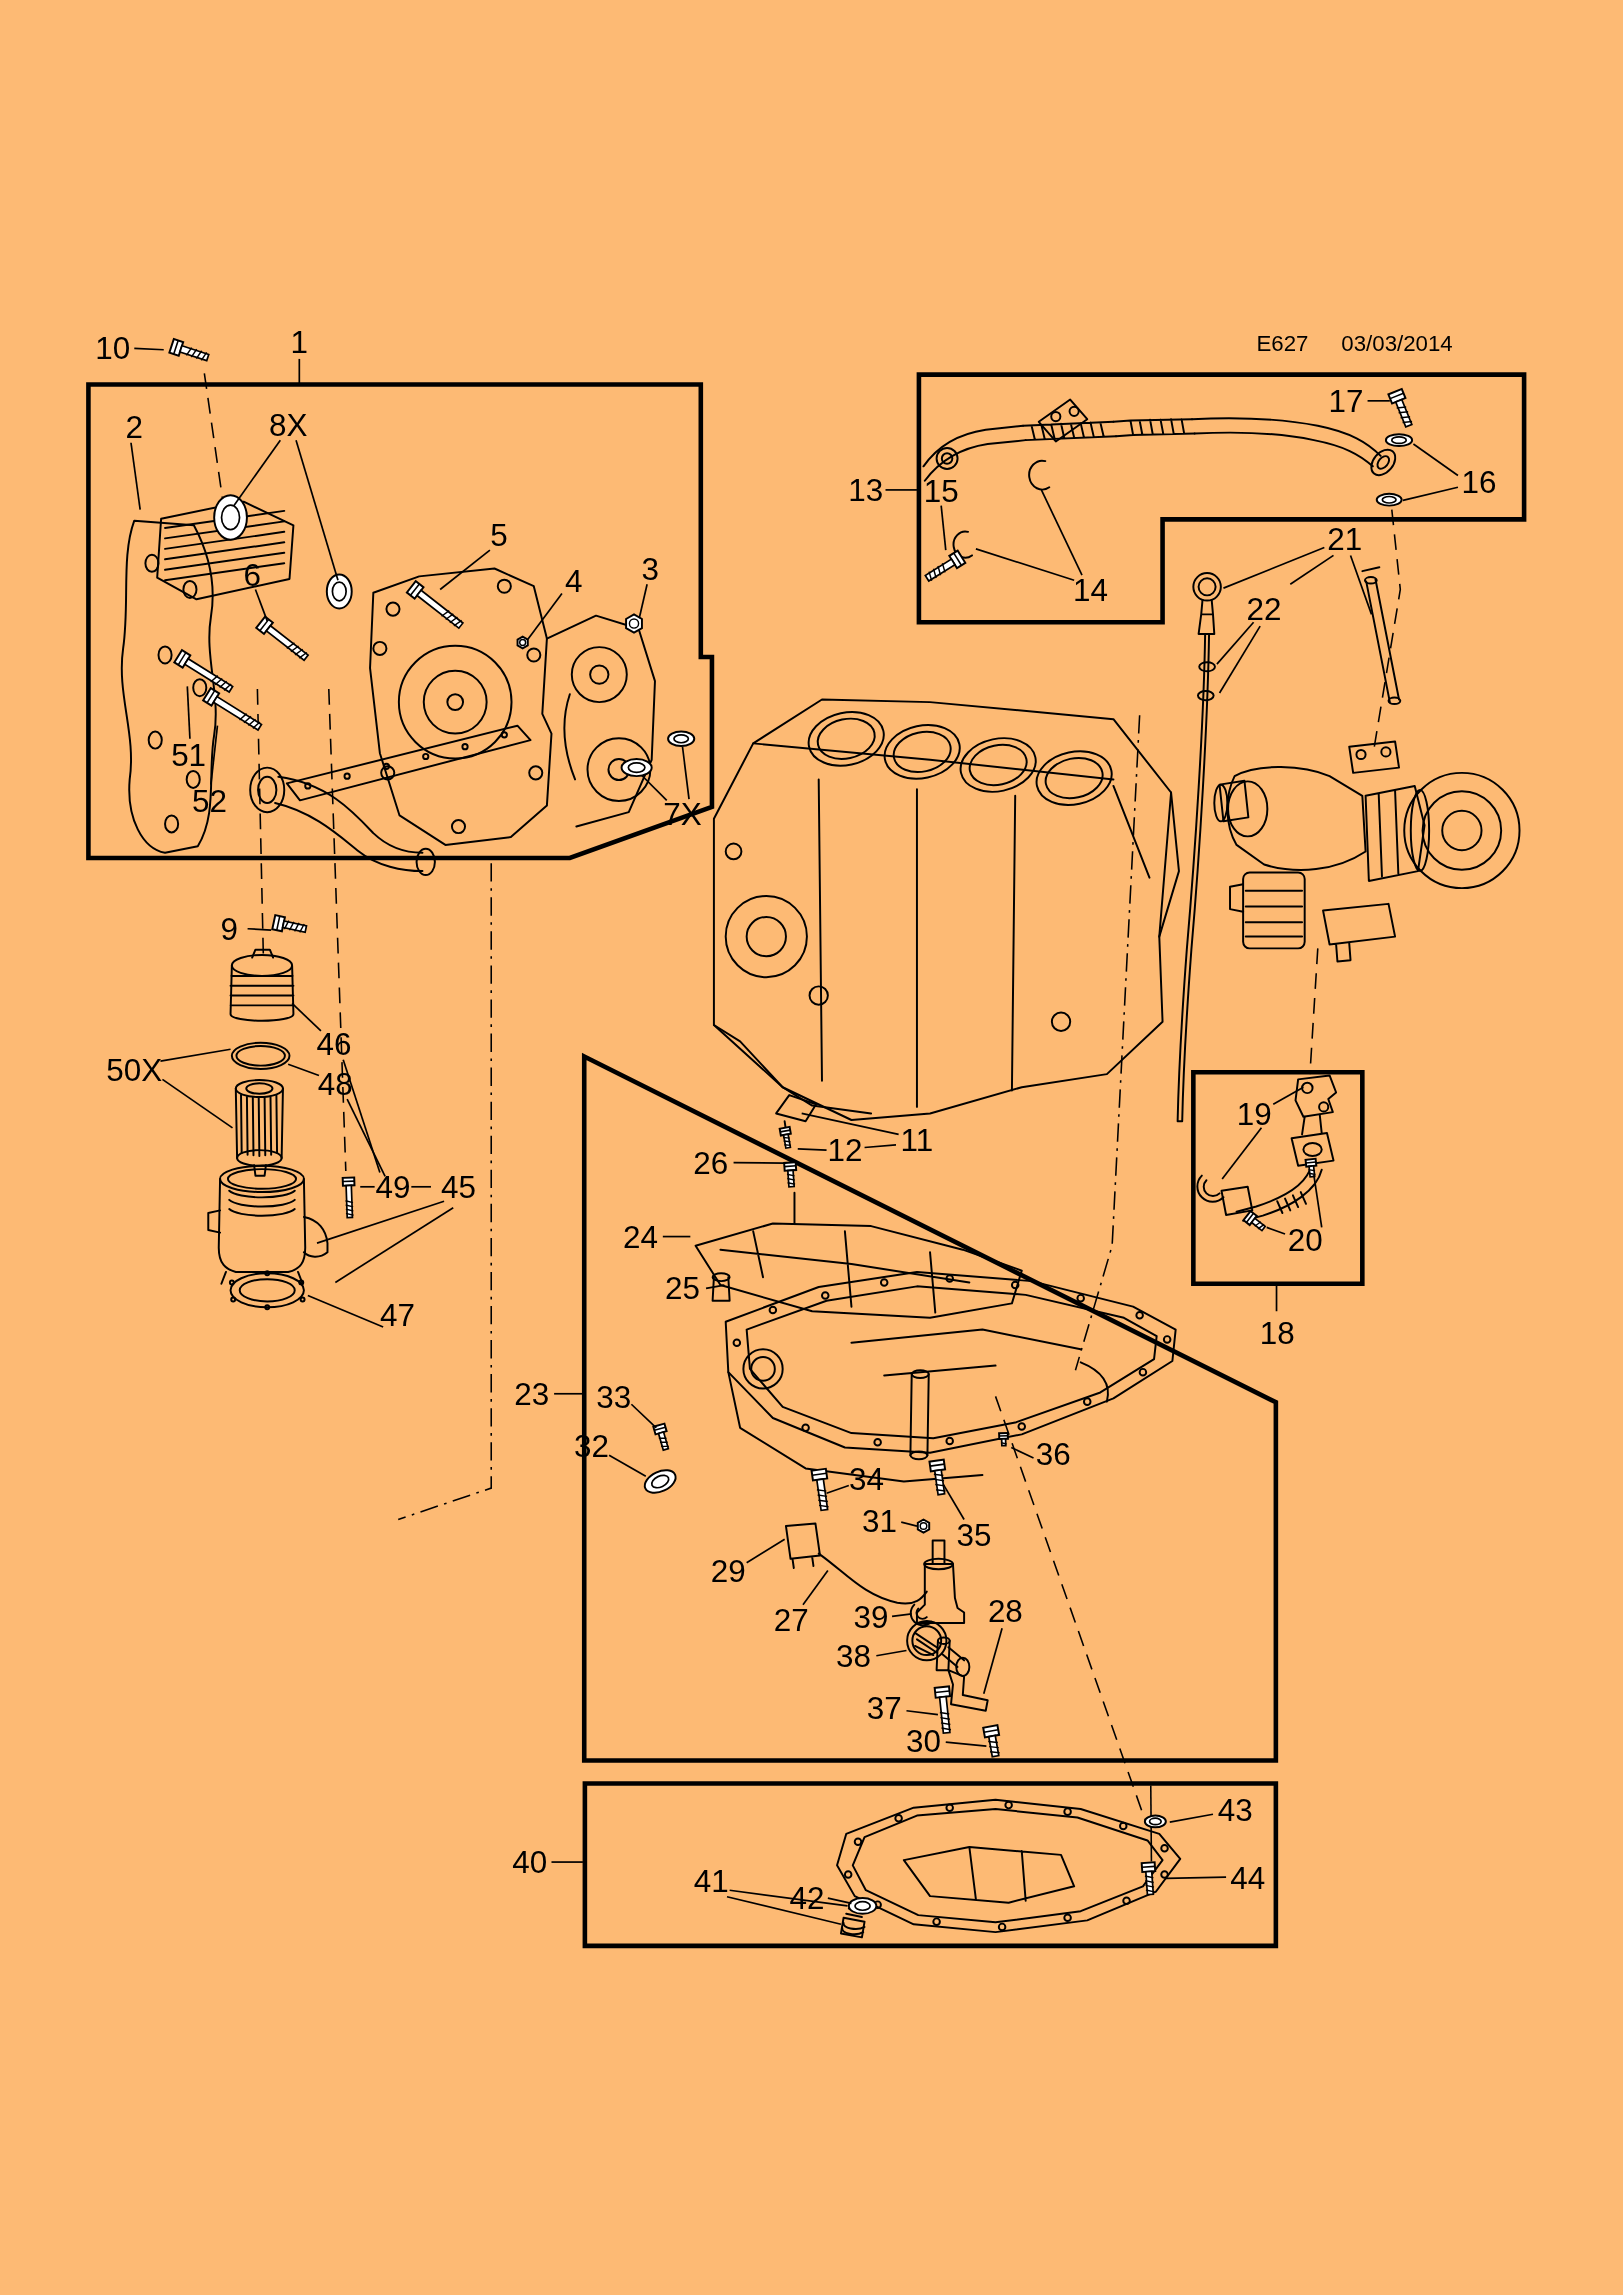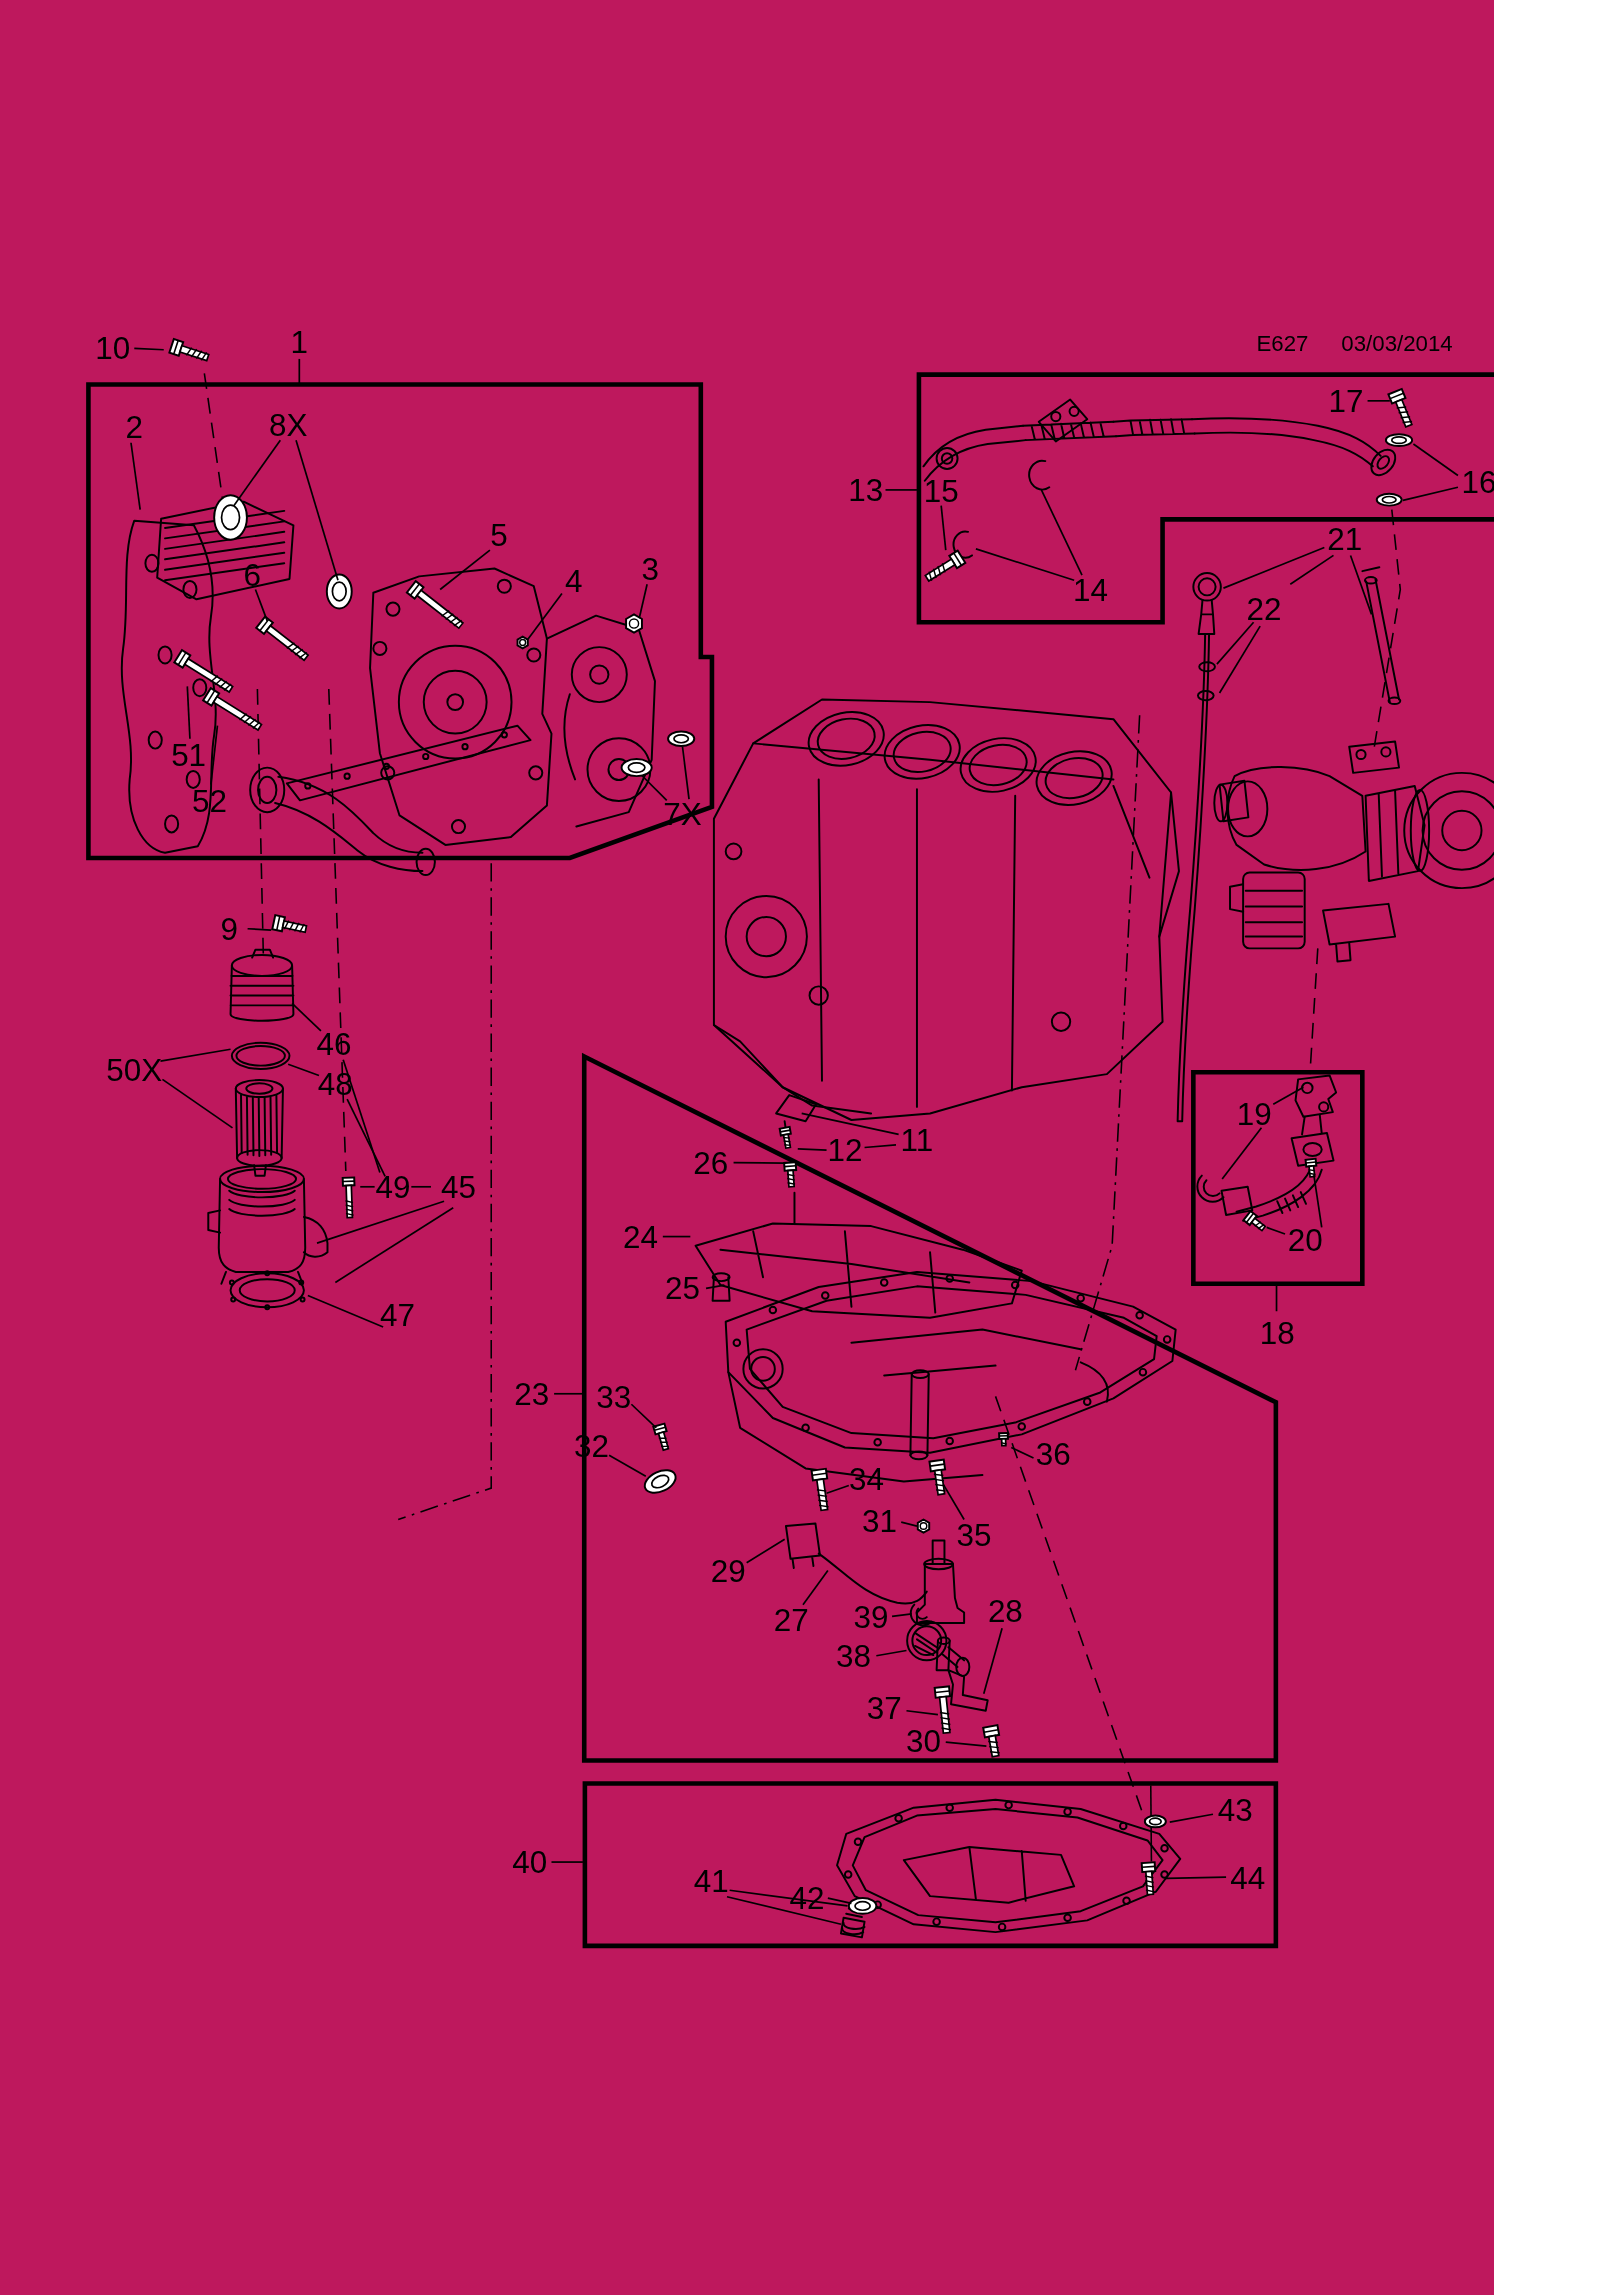--- a/index.html
+++ b/index.html
@@ -1,16 +1,16 @@
 <!DOCTYPE html>
 <html style="font-size:10.5px"><head>
 <meta charset="utf-8">
 <style>
   html,body{margin:0;padding:0;background:#ffffff;}
-  .page{position:relative;width:1494px;height:2295px;background:#be185d;overflow:hidden;}
+  .page{position:relative;width:1623px;height:2295px;background:#fdba74;overflow:hidden;}
   svg{position:absolute;left:0;top:0;}
   svg text{font-family:"Liberation Sans",sans-serif;fill:#000;}
   .hdr{font-size:34px;}
   .part-label{font-size:48px;}
   .draw path,.draw ellipse,.draw circle,.draw polygon,.draw line,.draw rect{
     fill:none;stroke:#000;stroke-width:3;stroke-linejoin:round;stroke-linecap:round;}
   .fillw{fill:#fff;}
 </style>
 </head>
 <body>

